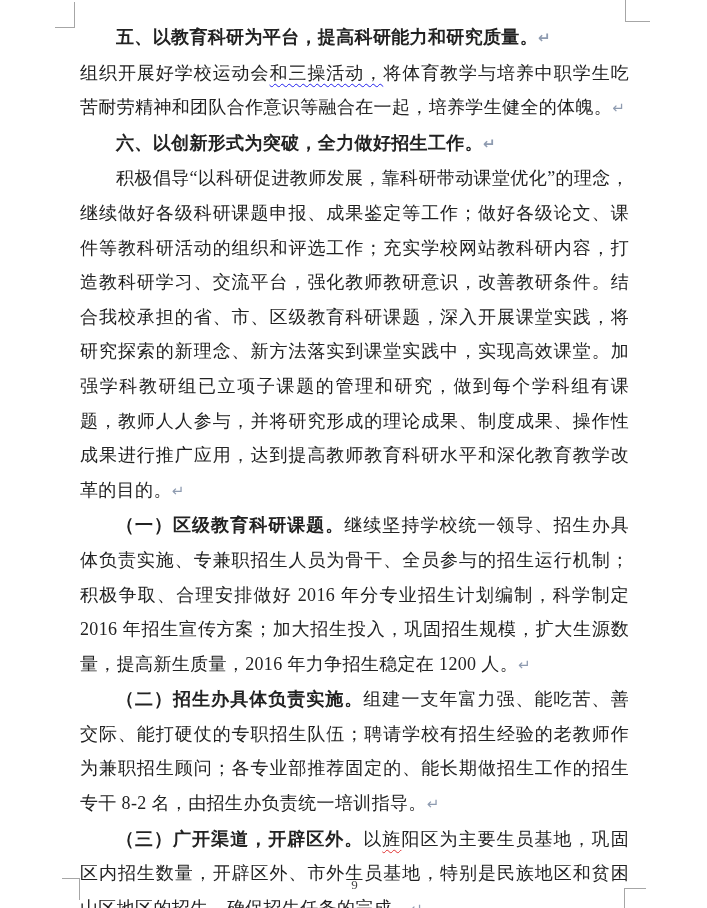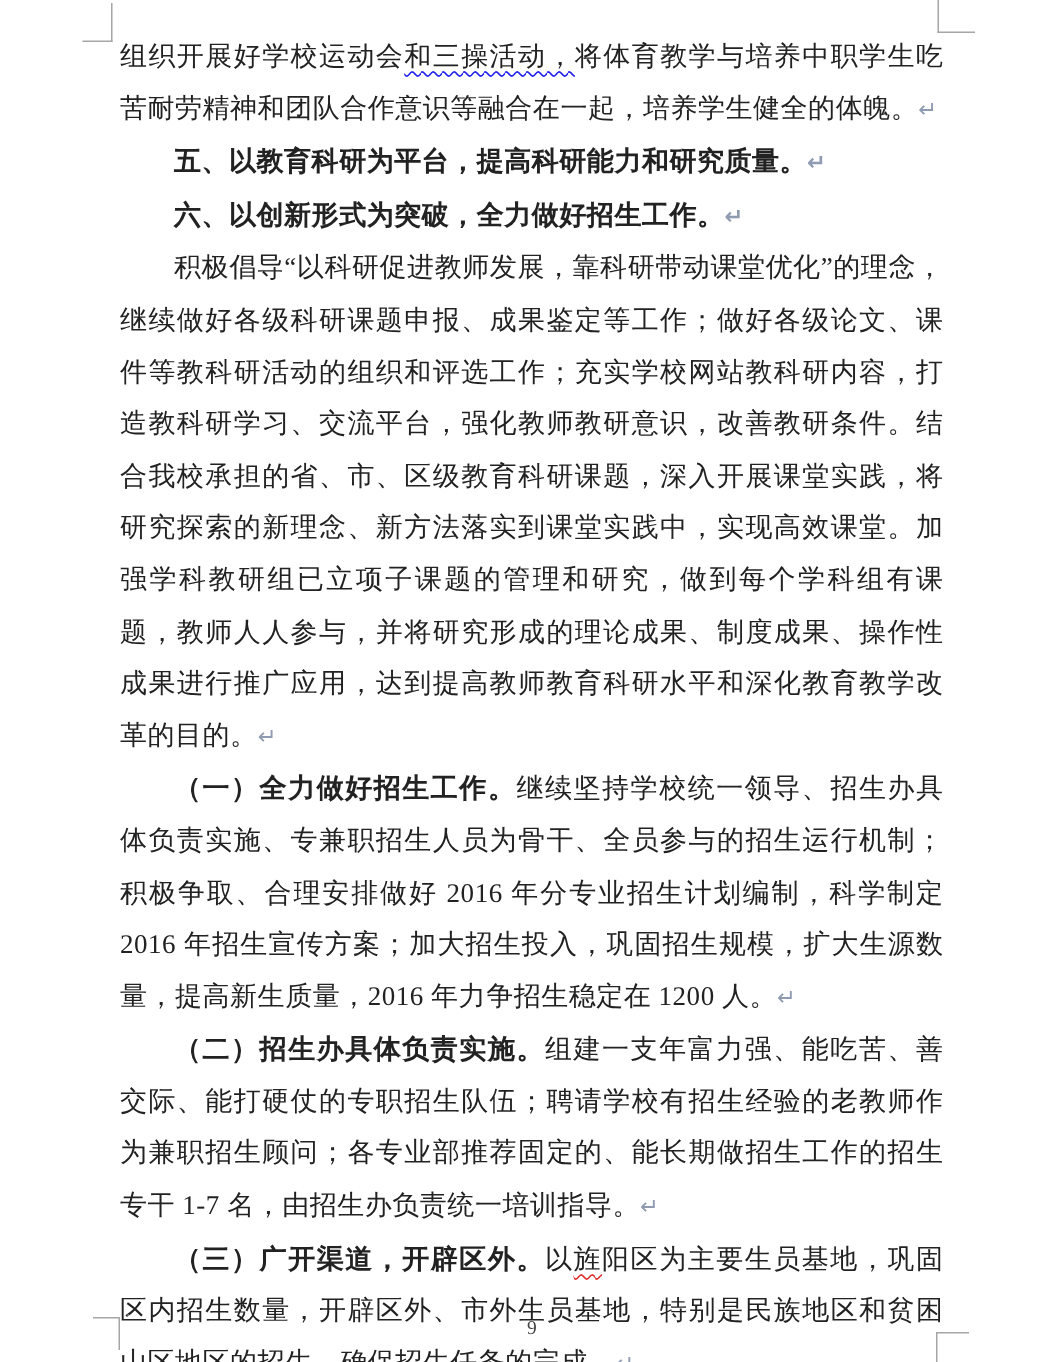--- a/index.html
+++ b/index.html
@@ -77,25 +77,25 @@
 <body>
 
 <div class="page">
 
   <div class="crop tl"></div>
   <div class="crop tr"></div>
   <div class="crop bl"></div>
   <div class="crop br"></div>
 
   <div class="textblock">
+      <p class="para heading indent"><span class="seg bold">五、以教育科研为平台，提高科研能力和研究质量。</span><span class="seg mark">↵</span></p>
       <p class="para body"><span class="seg normal">组织开展好学校运动会</span><span class="seg wavy-blue">和三操活动，</span><span class="seg normal">将体育教学与培养中职学生吃苦耐劳精神和团队合作意识等融合在一起，培养学生健全的体魄。</span><span class="seg mark">↵</span></p>
-      <p class="para heading indent"><span class="seg bold">五、以教育科研为平台，提高科研能力和研究质量。</span><span class="seg mark">↵</span></p>
       <p class="para heading indent"><span class="seg bold">六、以创新形式为突破，全力做好招生工作。</span><span class="seg mark">↵</span></p>
       <p class="para body indent"><span class="seg normal">积极倡导“以科研促进教师发展，靠科研带动课堂优化”的理念，继续做好各级科研课题申报、成果鉴定等工作；做好各级论文、课件等教科研活动的组织和评选工作；充实学校网站教科研内容，打造教科研学习、交流平台，强化教师教研意识，改善教研条件。结合我校承担的省、市、区级教育科研课题，深入开展课堂实践，将研究探索的新理念、新方法落实到课堂实践中，实现高效课堂。加强学科教研组已立项子课题的管理和研究，做到每个学科组有课题，教师人人参与，并将研究形成的理论成果、制度成果、操作性成果进行推广应用，达到提高教师教育科研水平和深化教育教学改革的目的。</span><span class="seg mark">↵</span></p>
-      <p class="para body indent"><span class="seg bold">（一）全力做好招生工作。</span><span class="seg normal">继续坚持学校统一领导、招生办具体负责实施、专兼职招生人员为骨干、全员参与的招生运行机制；积极争取、合理安排做好 2016 年分专业招生计划编制，科学制定 2016 年招生宣传方案；加大招生投入，巩固招生规模，扩大生源数量，提高新生质量，2016 年力争招生稳定在 1200 人。</span><span class="seg mark">↵</span></p>
-      <p class="para body indent"><span class="seg bold">（二）招生办具体负责实施。</span><span class="seg normal">组建一支年富力强、能吃苦、善交际、能打硬仗的专职招生队伍；聘请学校有招生经验的老教师作为兼职招生顾问；各专业部推荐固定的、能长期做招生工作的招生专干 1-7 名，由招生办负责统一培训指导。</span><span class="seg mark">↵</span></p>
+      <p class="para body indent"><span class="seg bold">（一）区级教育科研课题。</span><span class="seg normal">继续坚持学校统一领导、招生办具体负责实施、专兼职招生人员为骨干、全员参与的招生运行机制；积极争取、合理安排做好 2016 年分专业招生计划编制，科学制定 2016 年招生宣传方案；加大招生投入，巩固招生规模，扩大生源数量，提高新生质量，2016 年力争招生稳定在 1200 人。</span><span class="seg mark">↵</span></p>
+      <p class="para body indent"><span class="seg bold">（二）招生办具体负责实施。</span><span class="seg normal">组建一支年富力强、能吃苦、善交际、能打硬仗的专职招生队伍；聘请学校有招生经验的老教师作为兼职招生顾问；各专业部推荐固定的、能长期做招生工作的招生专干 8-2 名，由招生办负责统一培训指导。</span><span class="seg mark">↵</span></p>
       <p class="para body indent"><span class="seg bold">（三）广开渠道，开辟区外。</span><span class="seg normal">以</span><span class="seg wavy-red">旌</span><span class="seg normal">阳区为主要生员基地，巩固区内招生数量，开辟区外、市外生员基地，特别是民族地区和贫困山区地区的招生，确保招生任务的完成。</span><span class="seg mark">↵</span></p>
     </div>
 
   <div class="footer-mark">.</div>
   <div class="page-number">9</div>
 
 </div>
 
 </body></html>

